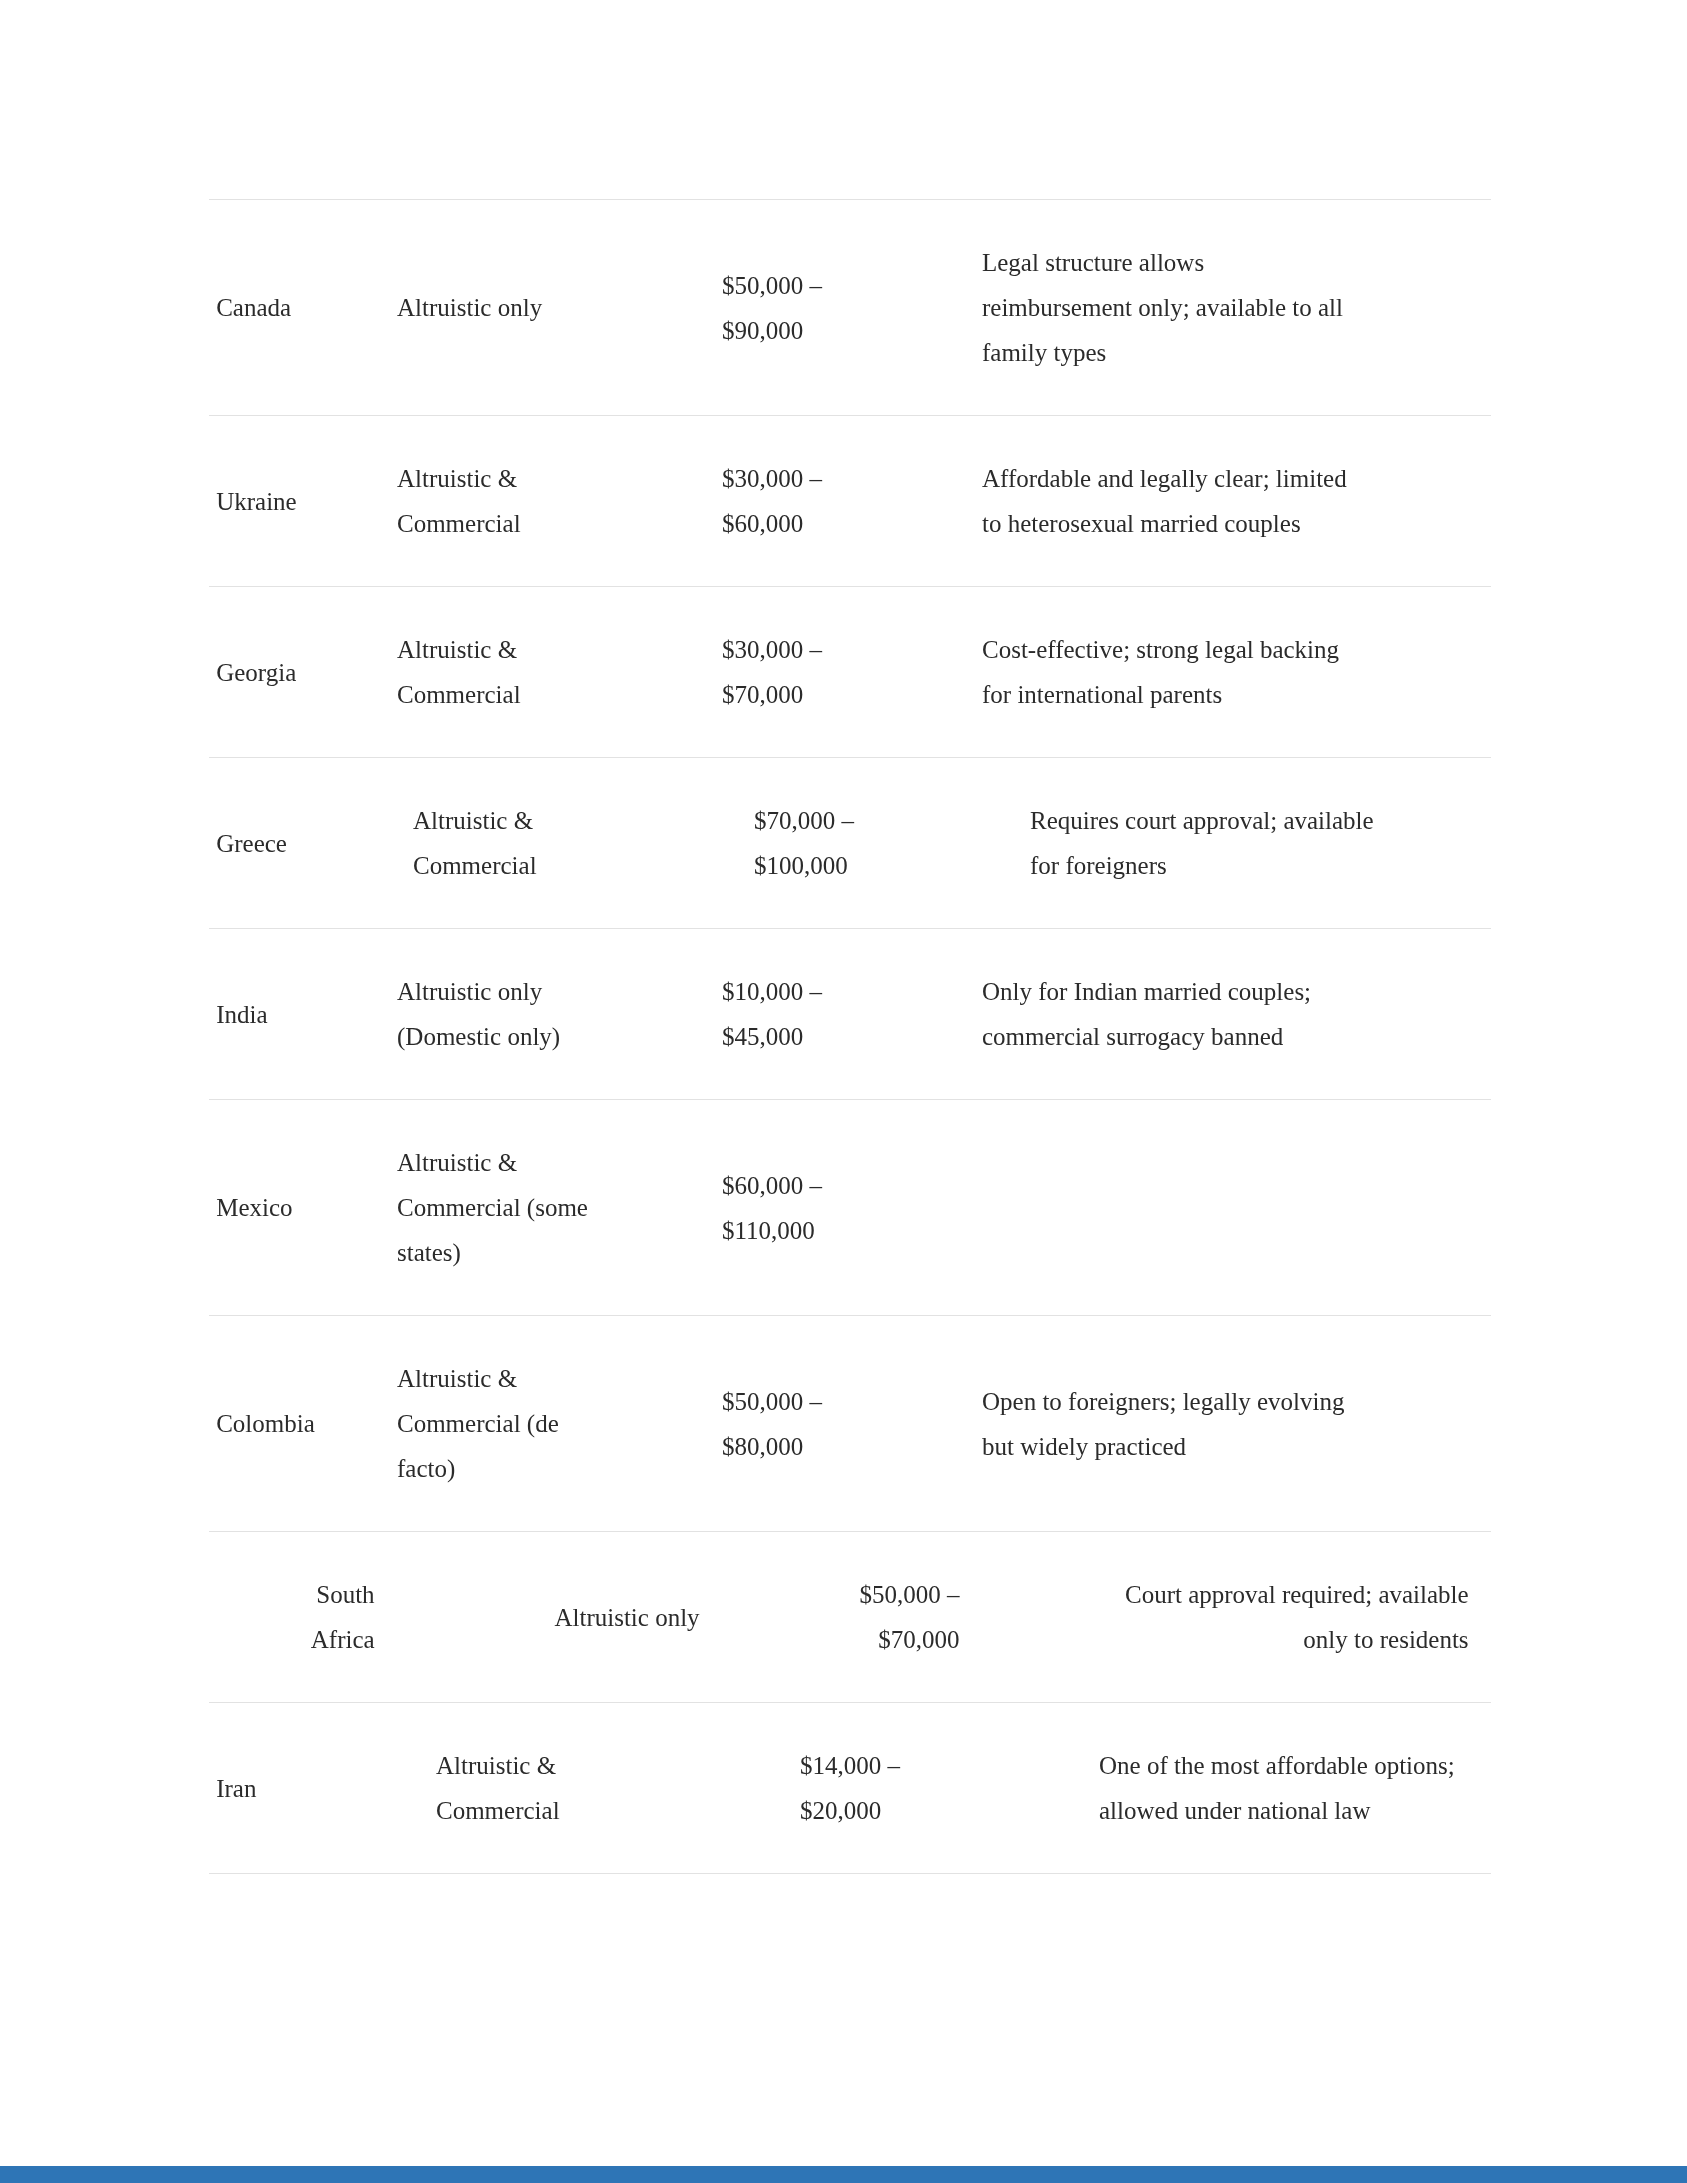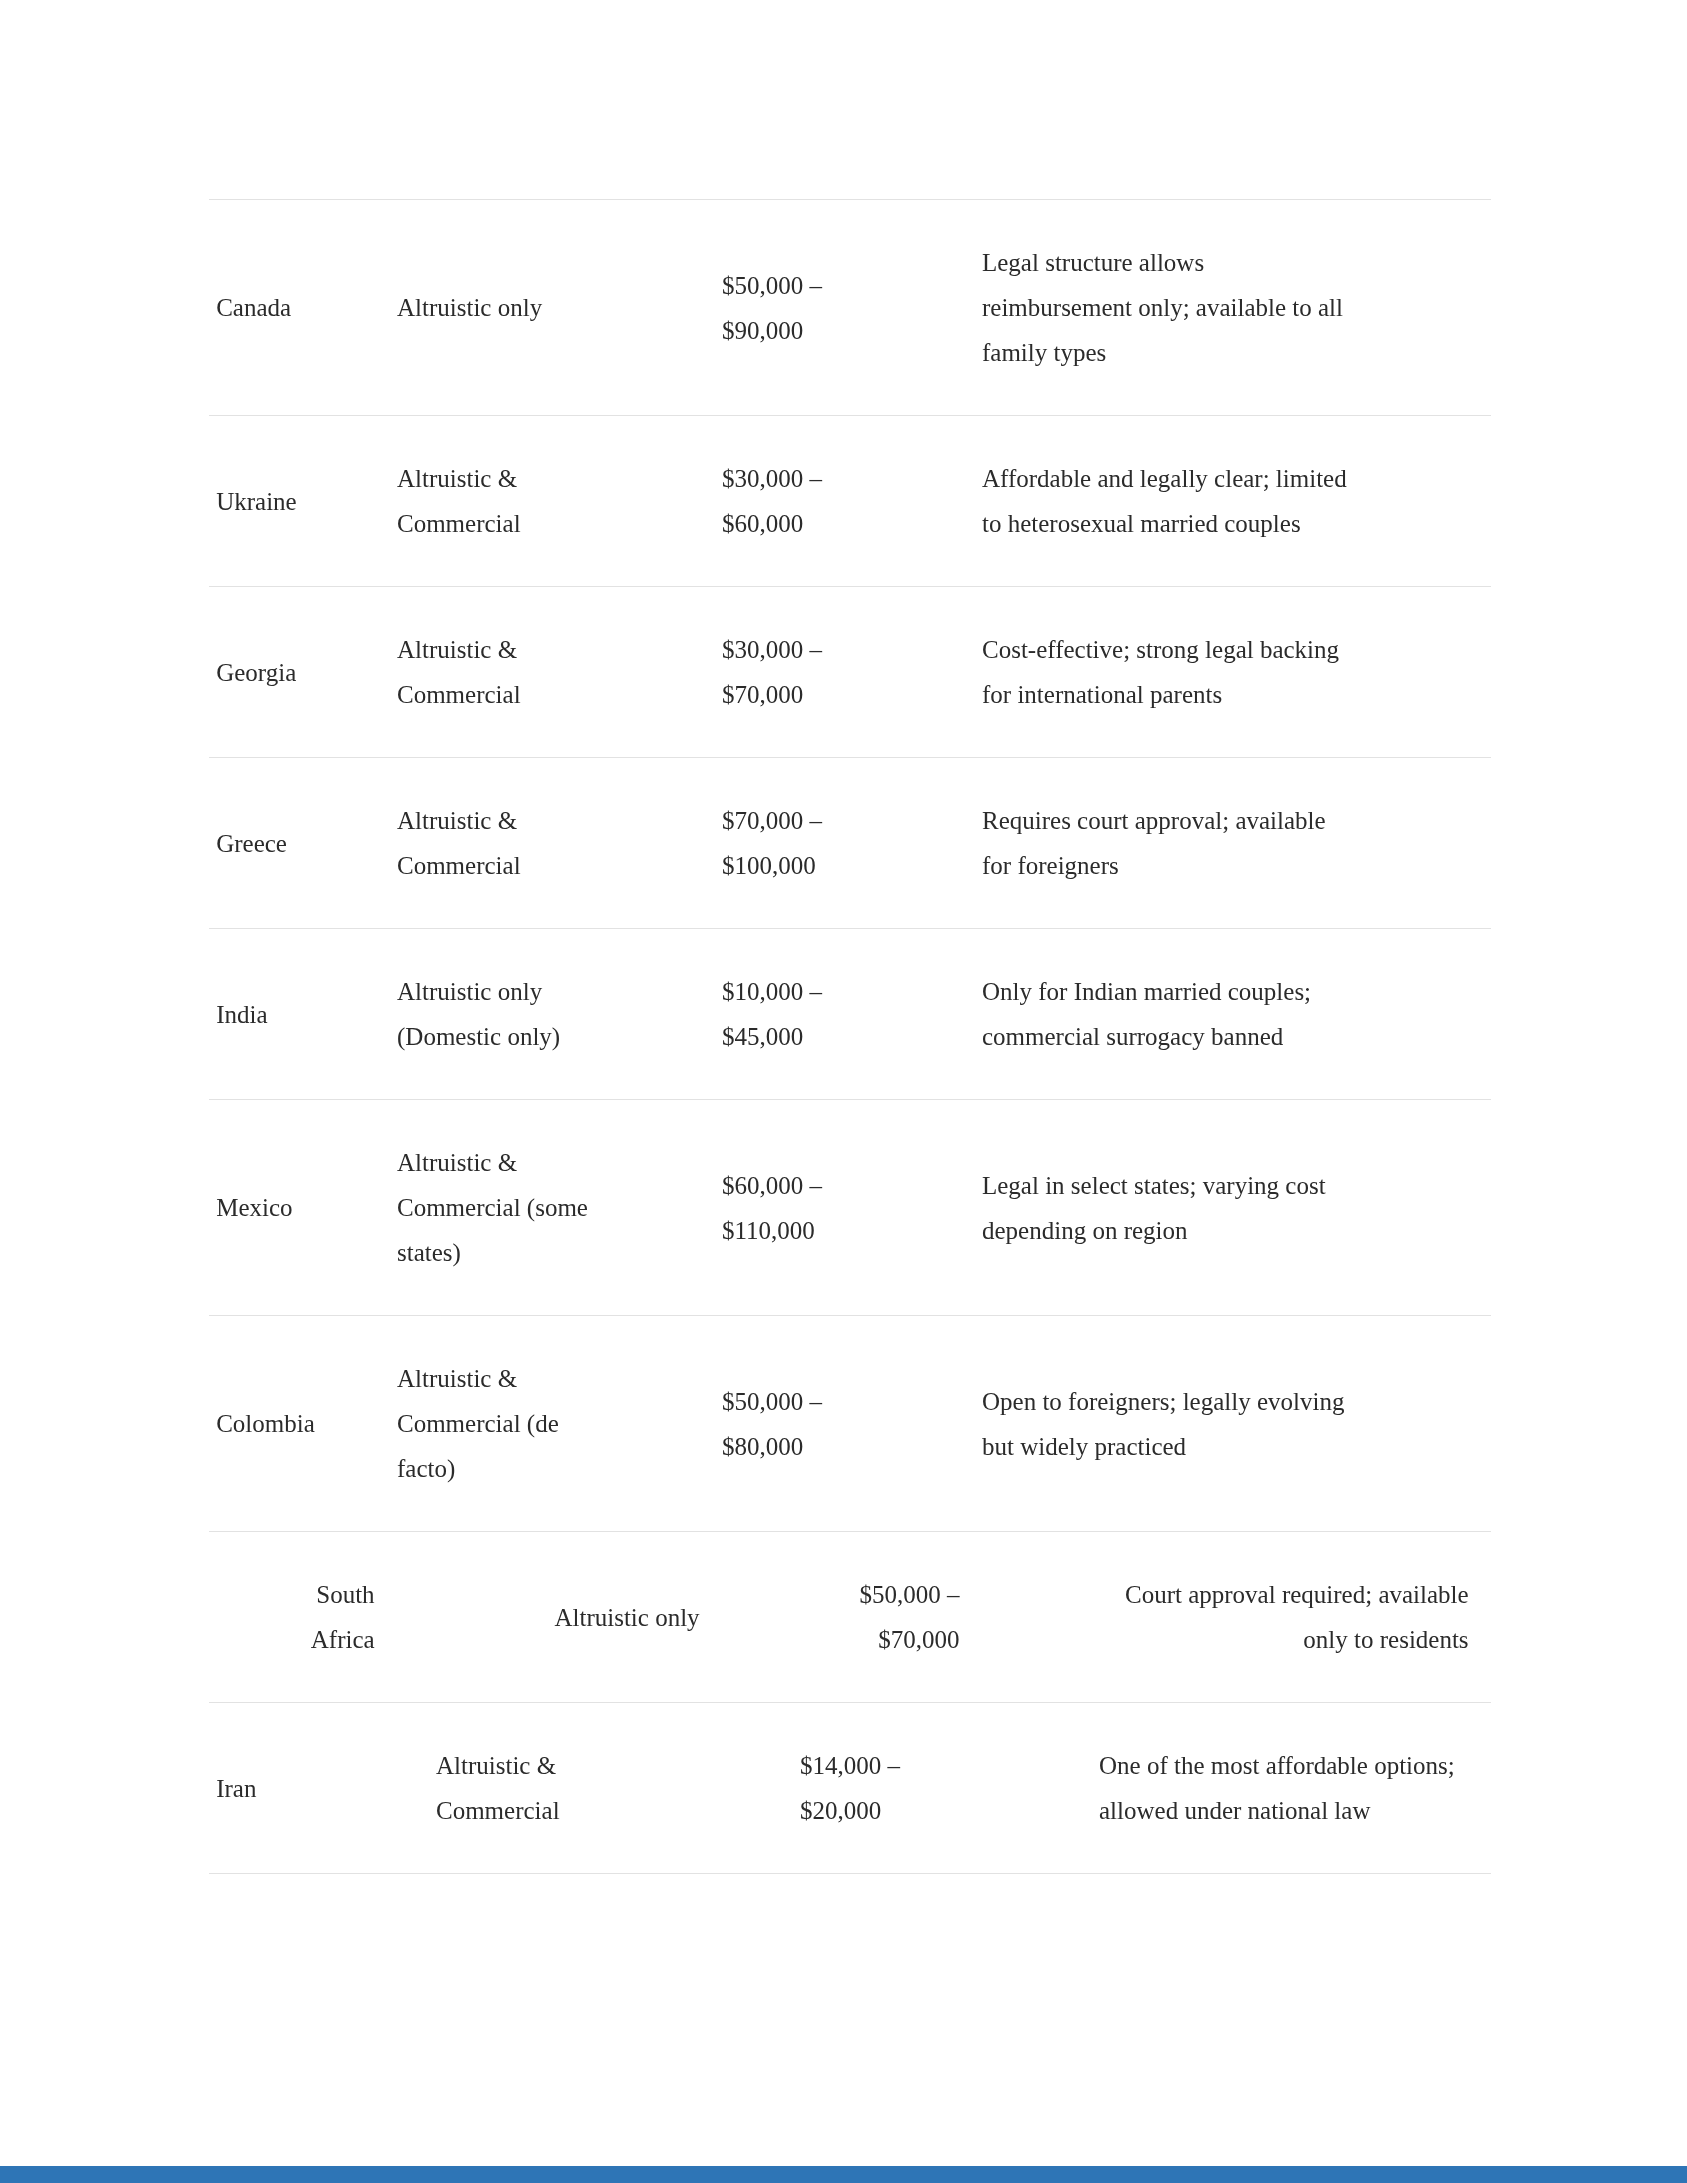--- a/index.html
+++ b/index.html
@@ -75,21 +75,21 @@
   <div class="row" style="border-bottom-color: rgb(226, 226, 226);">
     <div class="cell cell-country">Georgia</div>
     <div class="cell cell-type">Altruistic &amp;
 Commercial</div>
     <div class="cell cell-cost">$30,000 –
 $70,000</div>
     <div class="cell cell-notes">Cost-effective; strong legal backing
 for international parents</div>
   </div>
 
-  <div class="row" style="border-bottom-color: rgb(226, 226, 226);">
+  <div class="row" style="border-bottom-color: rgb(226, 226, 226); gap: 16px;">
     <div class="cell cell-country">Greece</div>
     <div class="cell cell-type">Altruistic &amp;
 Commercial</div>
     <div class="cell cell-cost">$70,000 –
 $100,000</div>
     <div class="cell cell-notes">Requires court approval; available
 for foreigners</div>
   </div>
 
   <div class="row" style="border-bottom-color: rgb(226, 226, 226);">
@@ -102,22 +102,20 @@
 commercial surrogacy banned</div>
   </div>
 
   <div class="row" style="border-bottom-color: rgb(226, 226, 226);">
     <div class="cell cell-country">Mexico</div>
     <div class="cell cell-type">Altruistic &amp;
 Commercial (some
 states)</div>
     <div class="cell cell-cost">$60,000 –
 $110,000</div>
-    <div class="cell cell-notes">Legal in select states; varying cost
-depending on region</div>
   </div>
 
   <div class="row" style="border-bottom-color: rgb(226, 226, 226);">
     <div class="cell cell-country">Colombia</div>
     <div class="cell cell-type">Altruistic &amp;
 Commercial (de
 facto)</div>
     <div class="cell cell-cost">$50,000 –
 $80,000</div>
     <div class="cell cell-notes">Open to foreigners; legally evolving

